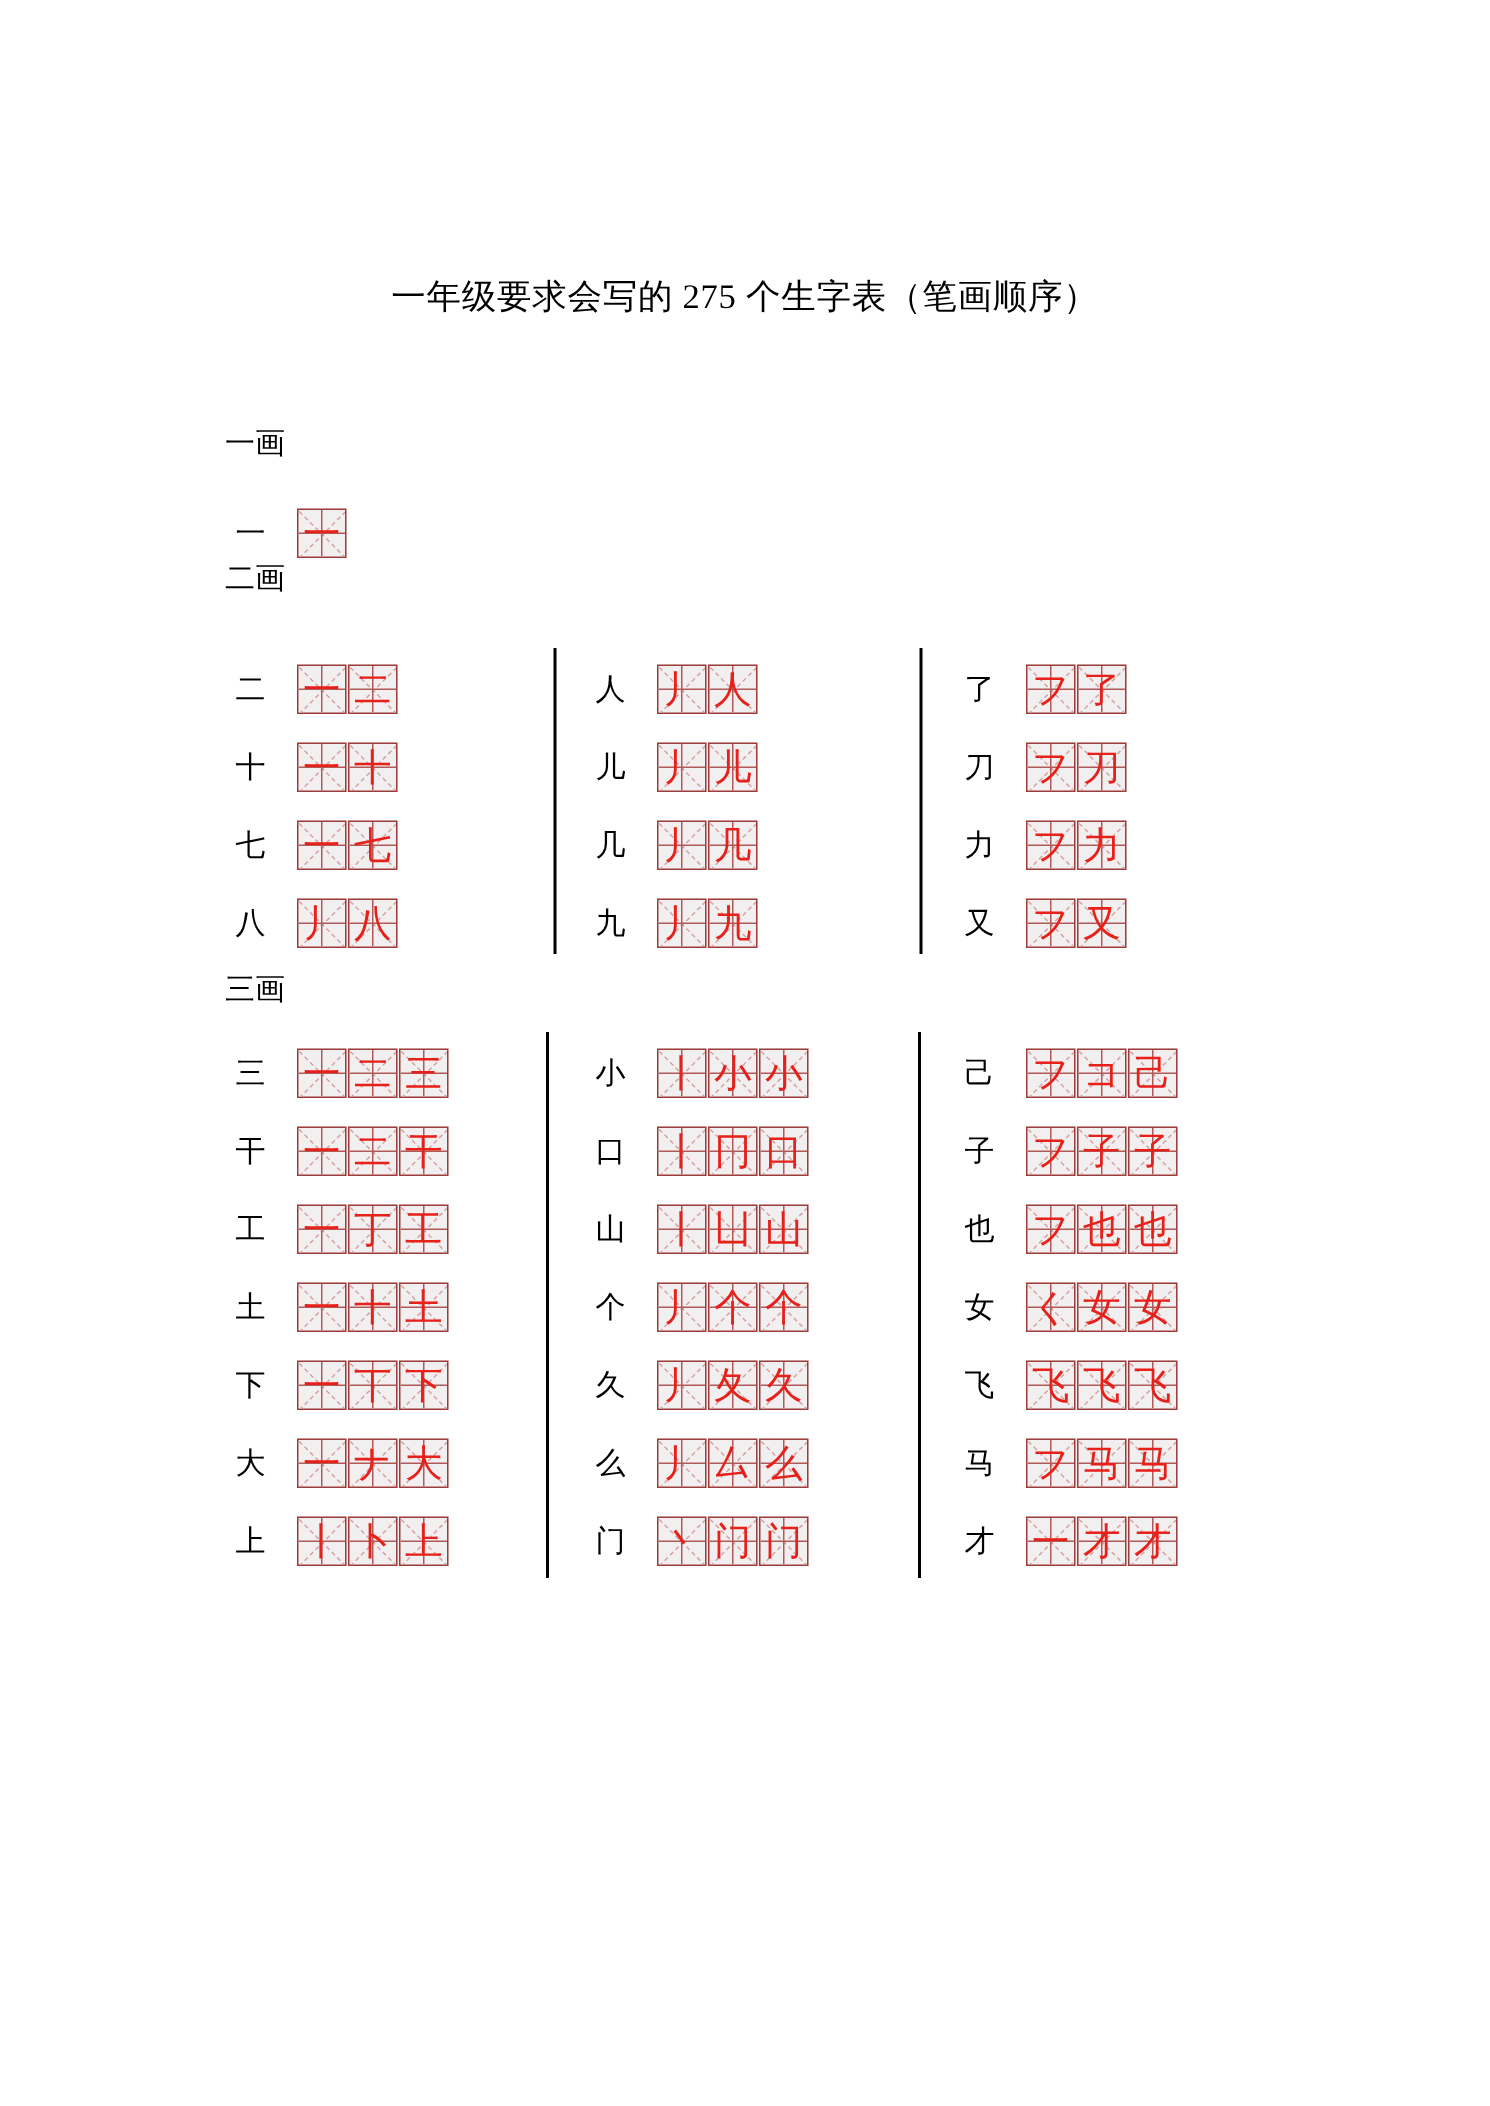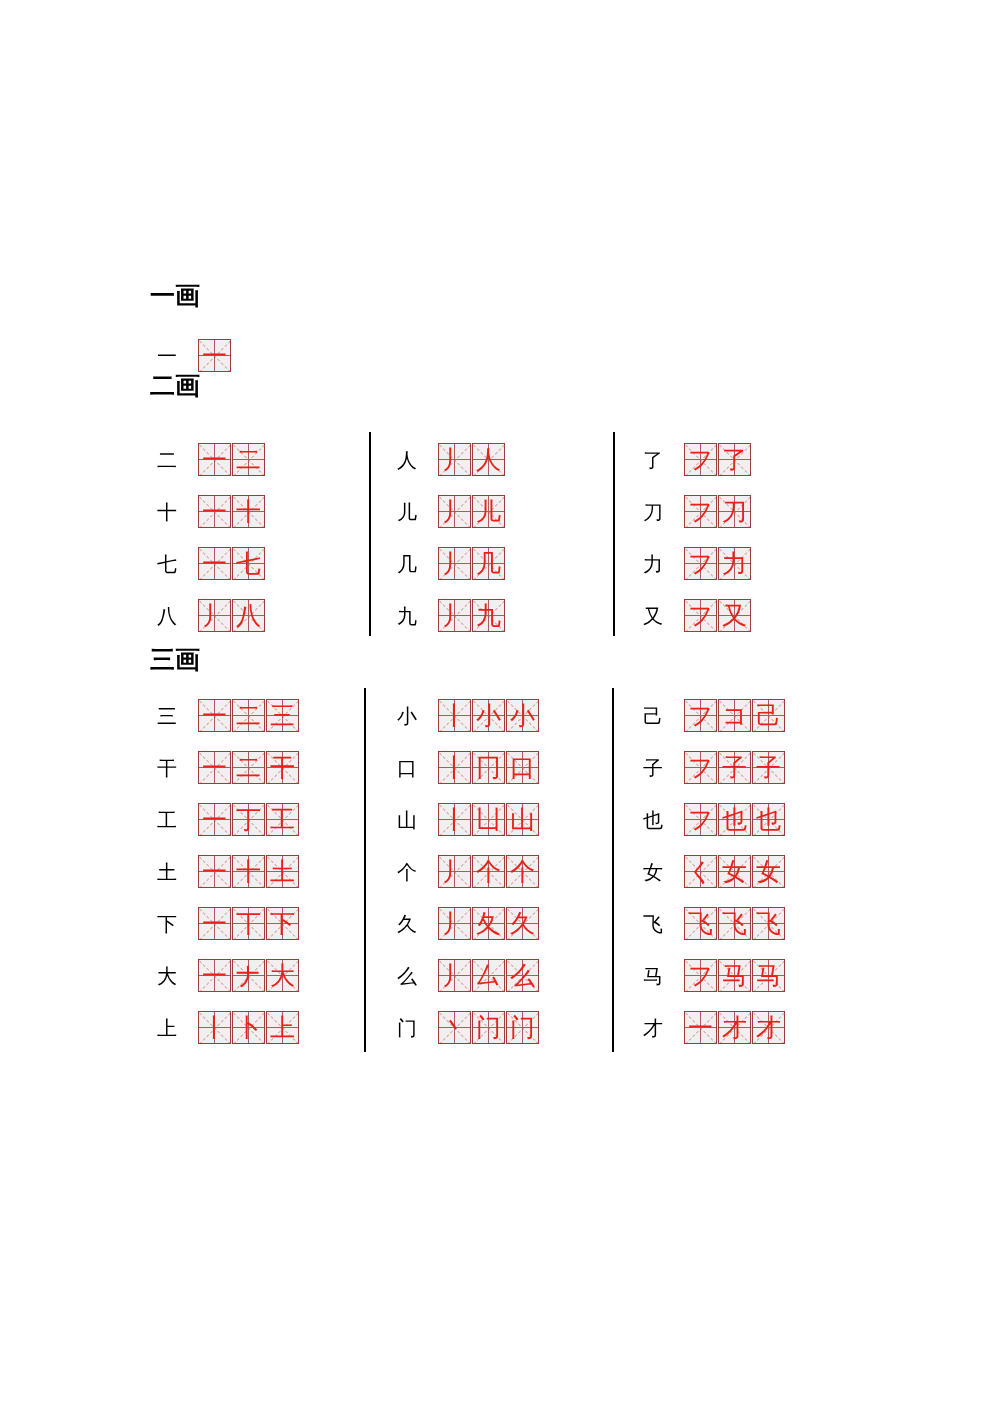--- a/index.html
+++ b/index.html
@@ -33,22 +33,22 @@
     font-size: 23px;
     line-height: 30px;
     letter-spacing: 0.5px;
     white-space: nowrap;
   }
 
   
   .section-header {
     position: absolute;
     left: 150px;
-    font-size: 25px;
-    font-weight: bold;
+    font-size: 20px;
+    font-weight: normal;
     line-height: 24px;
     white-space: nowrap;
   }
 
   
   .col-group {
     position: absolute;
   }
 
   
@@ -136,20 +136,21 @@
     position: absolute;
     width: 2px;
     background: #000000;
   }
 </style>
 </head>
 <body>
 
 <div class="page">
 
+  <div class="doc-title">一年级要求会写的 275 个生字表（笔画顺序）</div>
 
   <div class="section-header" style="top:284px;">一画</div>
 
   <div class="col-group" id="sec0-col0" style="left:150px; top:330px;">
       <div class="char-row">
         <div class="char-label">一</div>
         <div class="stroke-strip" style="left: 48px;">
           <div class="stroke-box">
             <div class="diag d1"></div>
             <div class="diag d2"></div>

